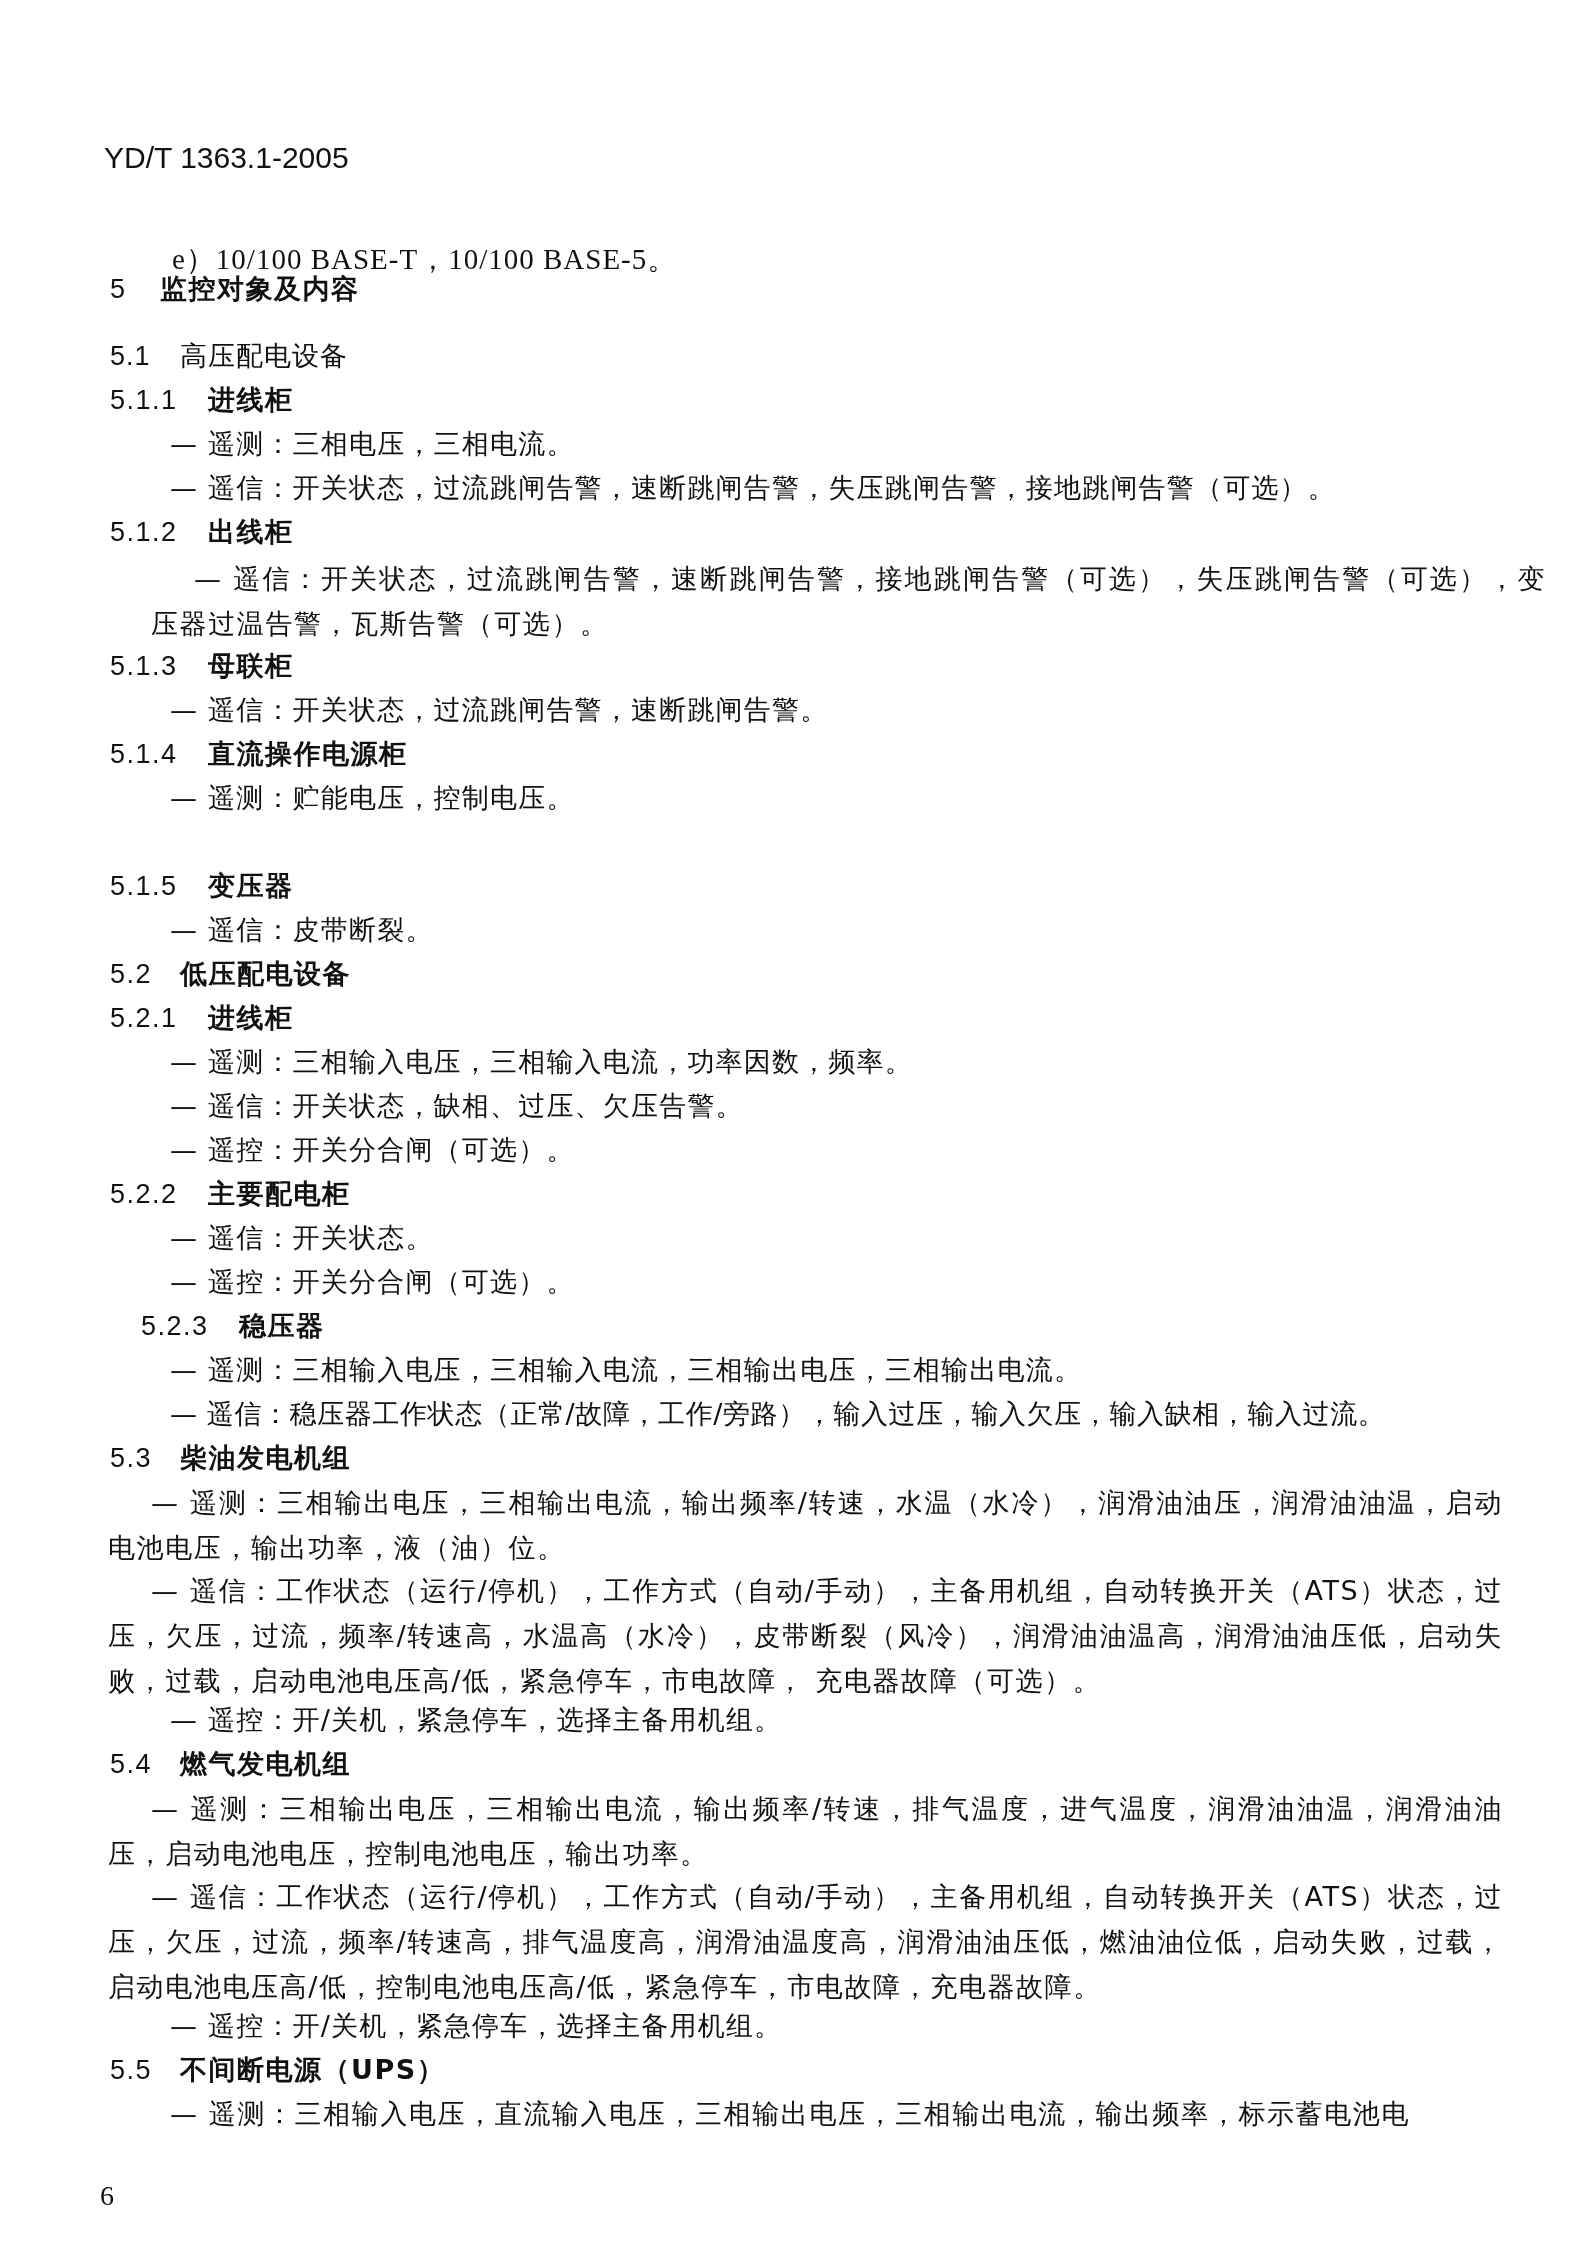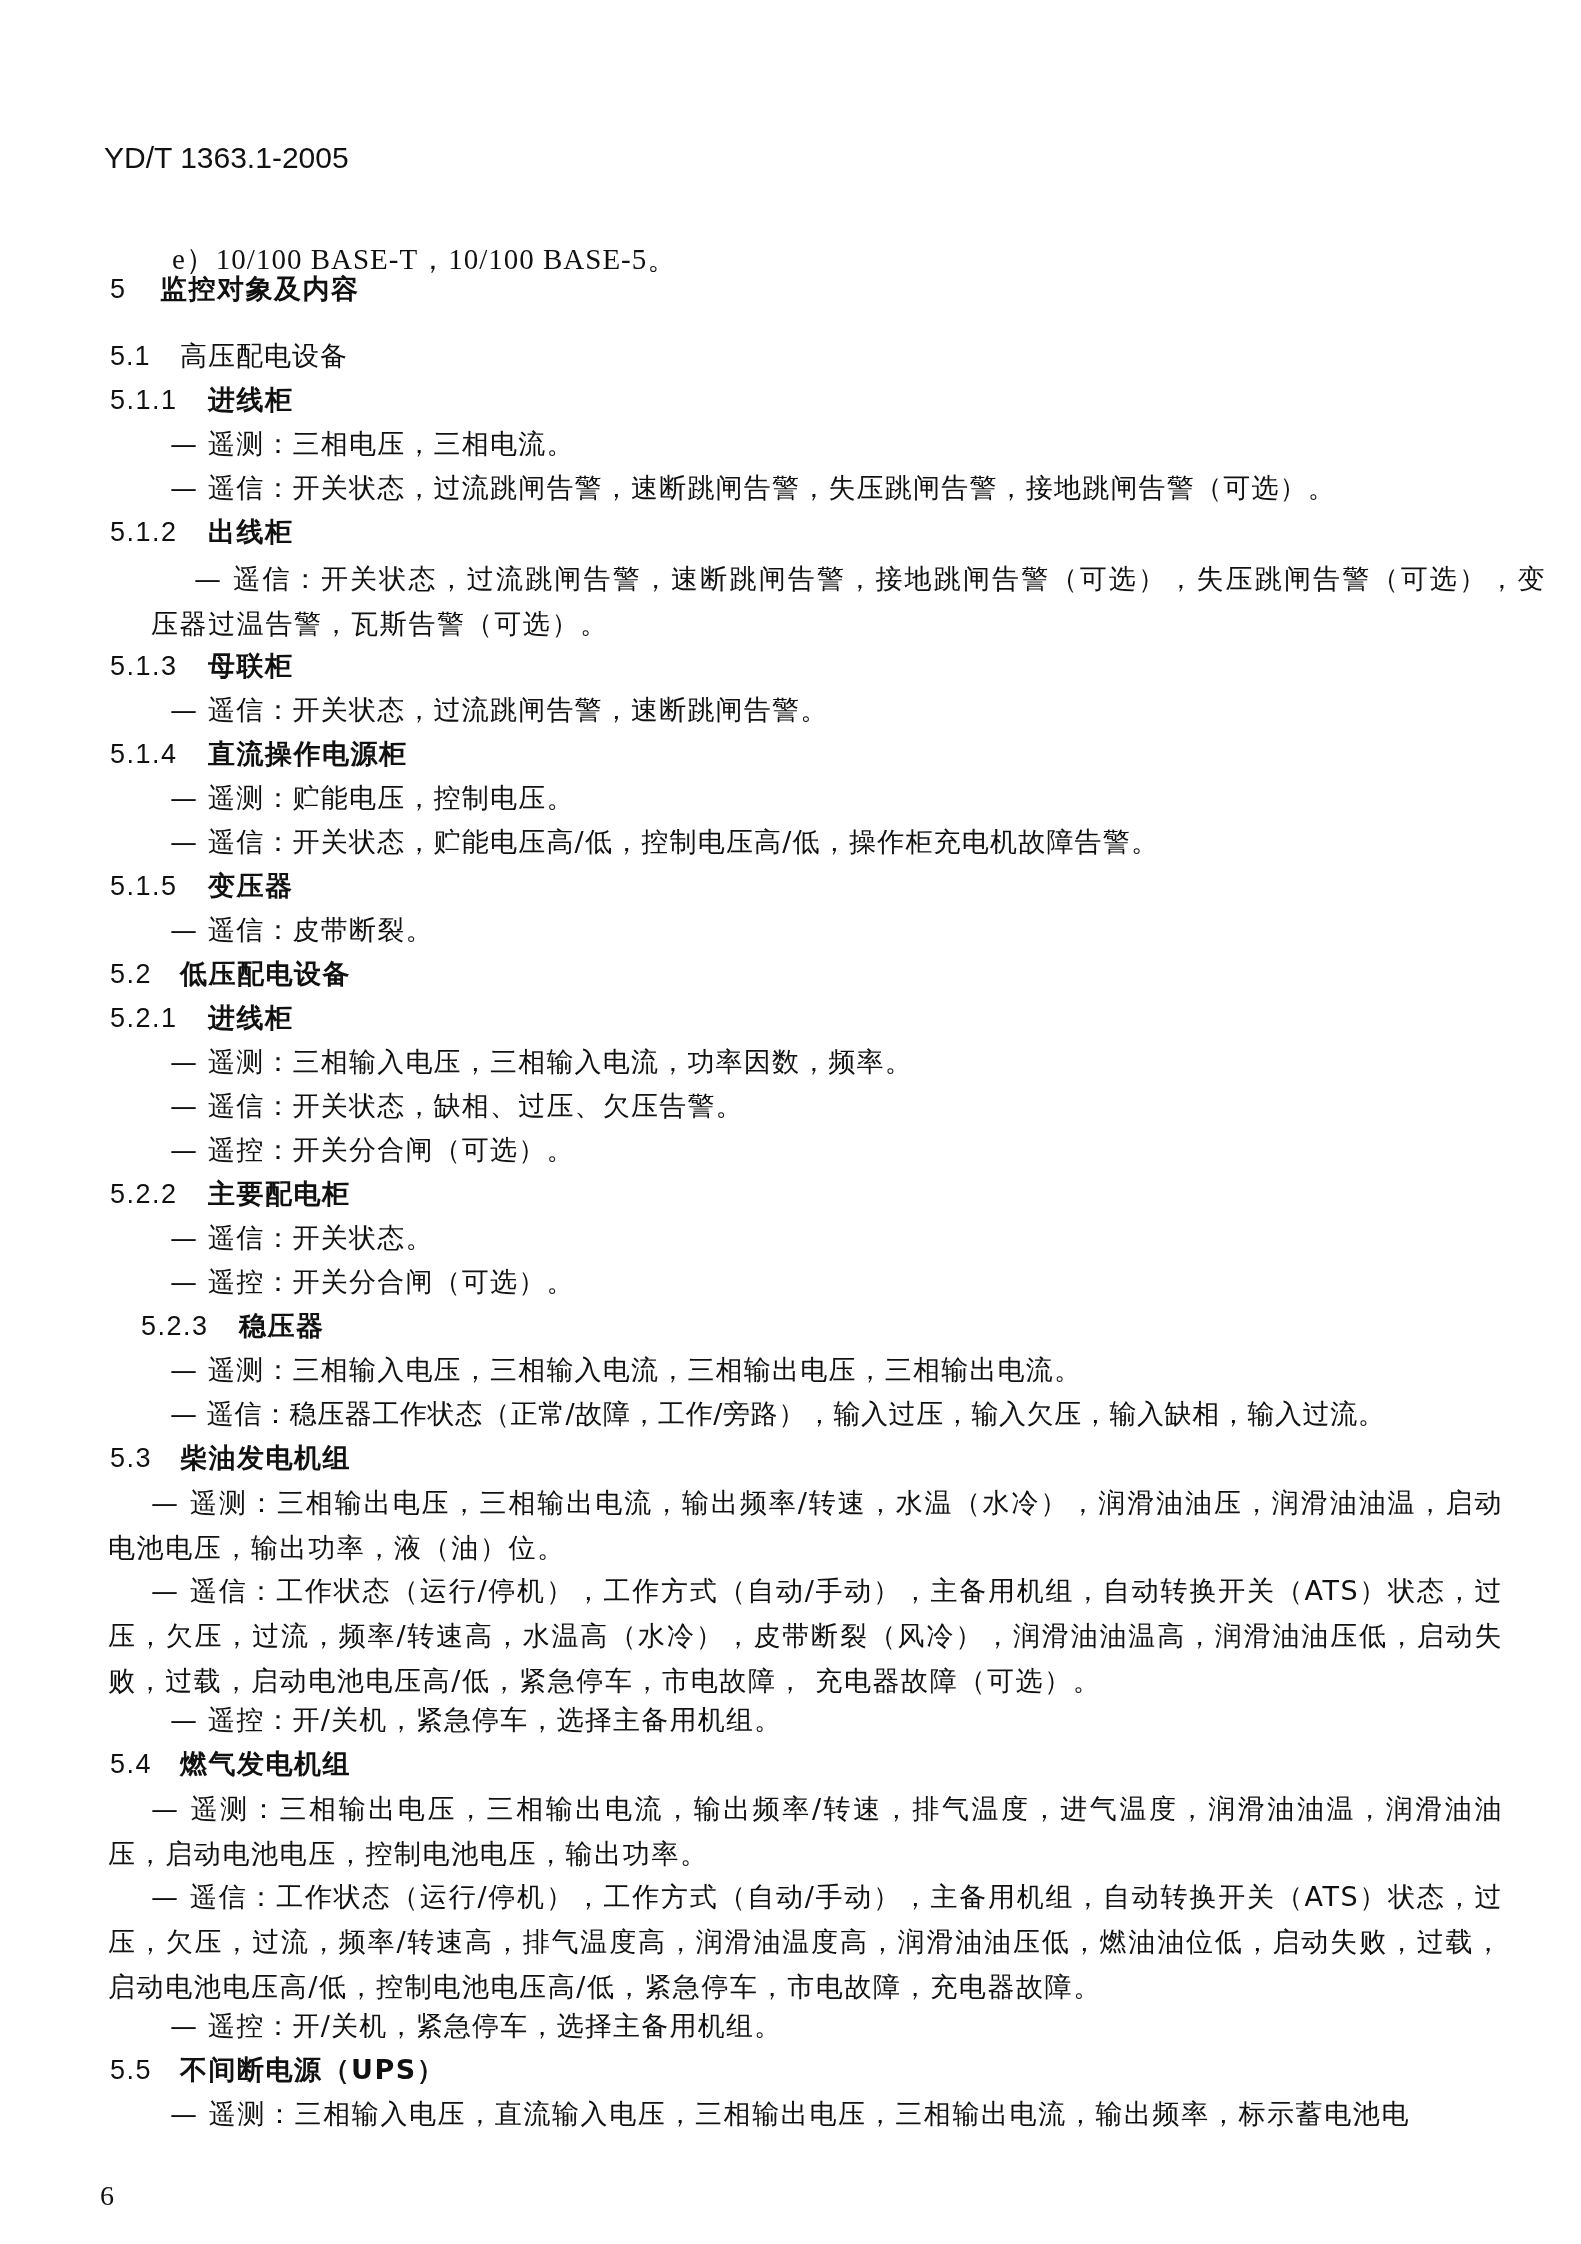--- a/index.html
+++ b/index.html
@@ -44,21 +44,20 @@
 
   <div class="ln h" style="left:110px; top:648px;">
     <span class="num" style="width:98px;">5.1.3</span><span>母联柜</span>
   </div>
   <div class="ln item" style="left:170px; top:692px;">— 遥信：开关状态，过流跳闸告警，速断跳闸告警。</div>
 
   <div class="ln h" style="left:110px; top:736px;">
     <span class="num" style="width:98px;">5.1.4</span><span>直流操作电源柜</span>
   </div>
   <div class="ln item" style="left:170px; top:780px;">— 遥测：贮能电压，控制电压。</div>
-  <div class="ln item" style="left:170px; top:824px;">—  遥信：开关状态，贮能电压高/低，控制电压高/低，操作柜充电机故障告警。</div>
 
   <div class="ln h" style="left:110px; top:868px;">
     <span class="num" style="width:98px;">5.1.5</span><span>变压器</span>
   </div>
   <div class="ln item" style="left:170px; top:912px;">— 遥信：皮带断裂。</div>
 
   <div class="ln h" style="left:110px; top:956px;">
     <span class="num" style="width:70px;">5.2</span><span>低压配电设备</span>
   </div>
 

